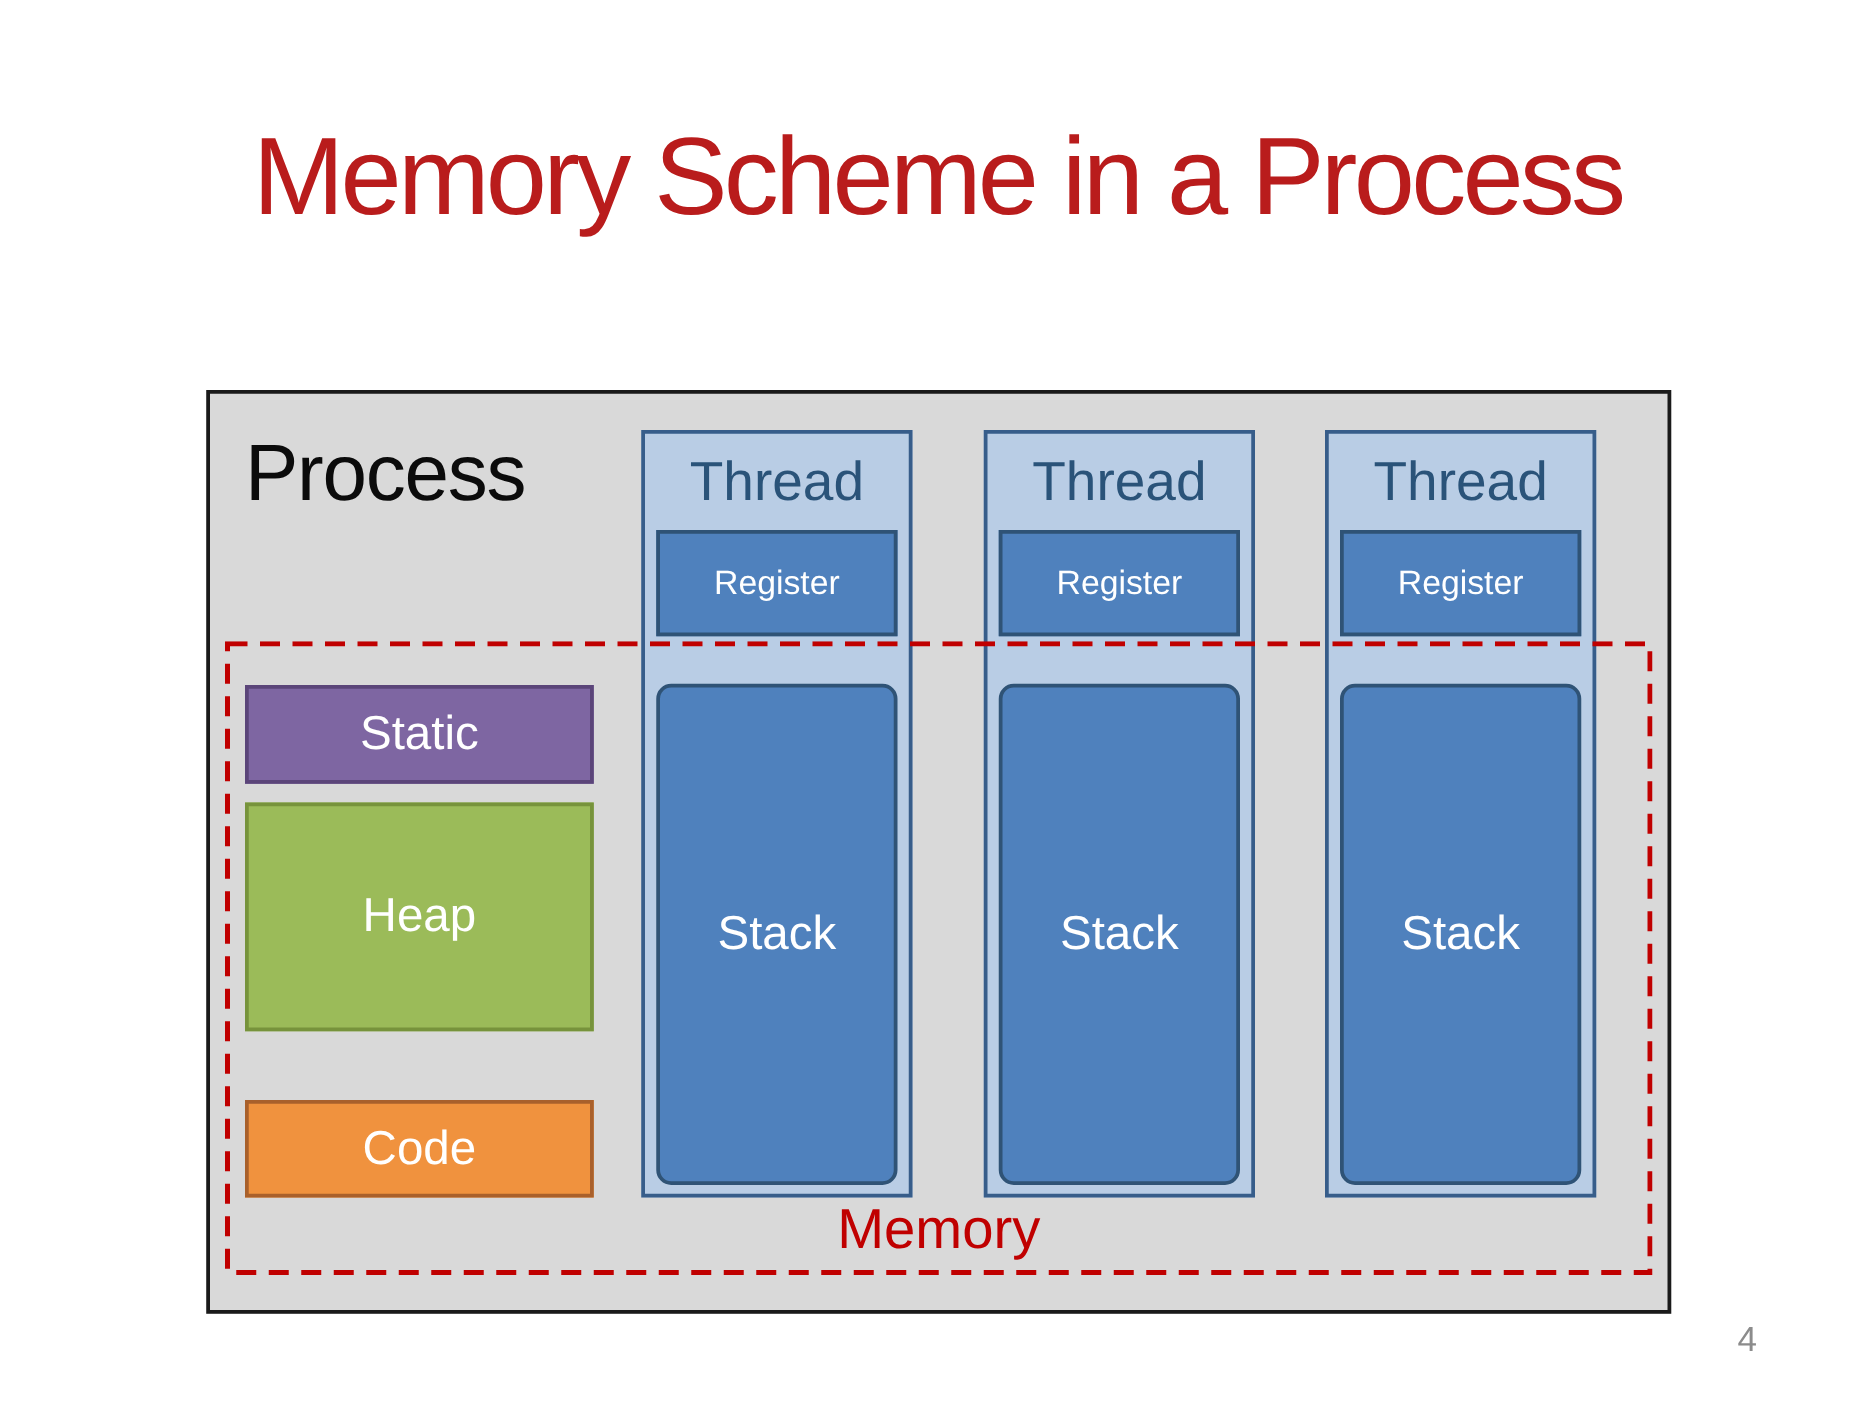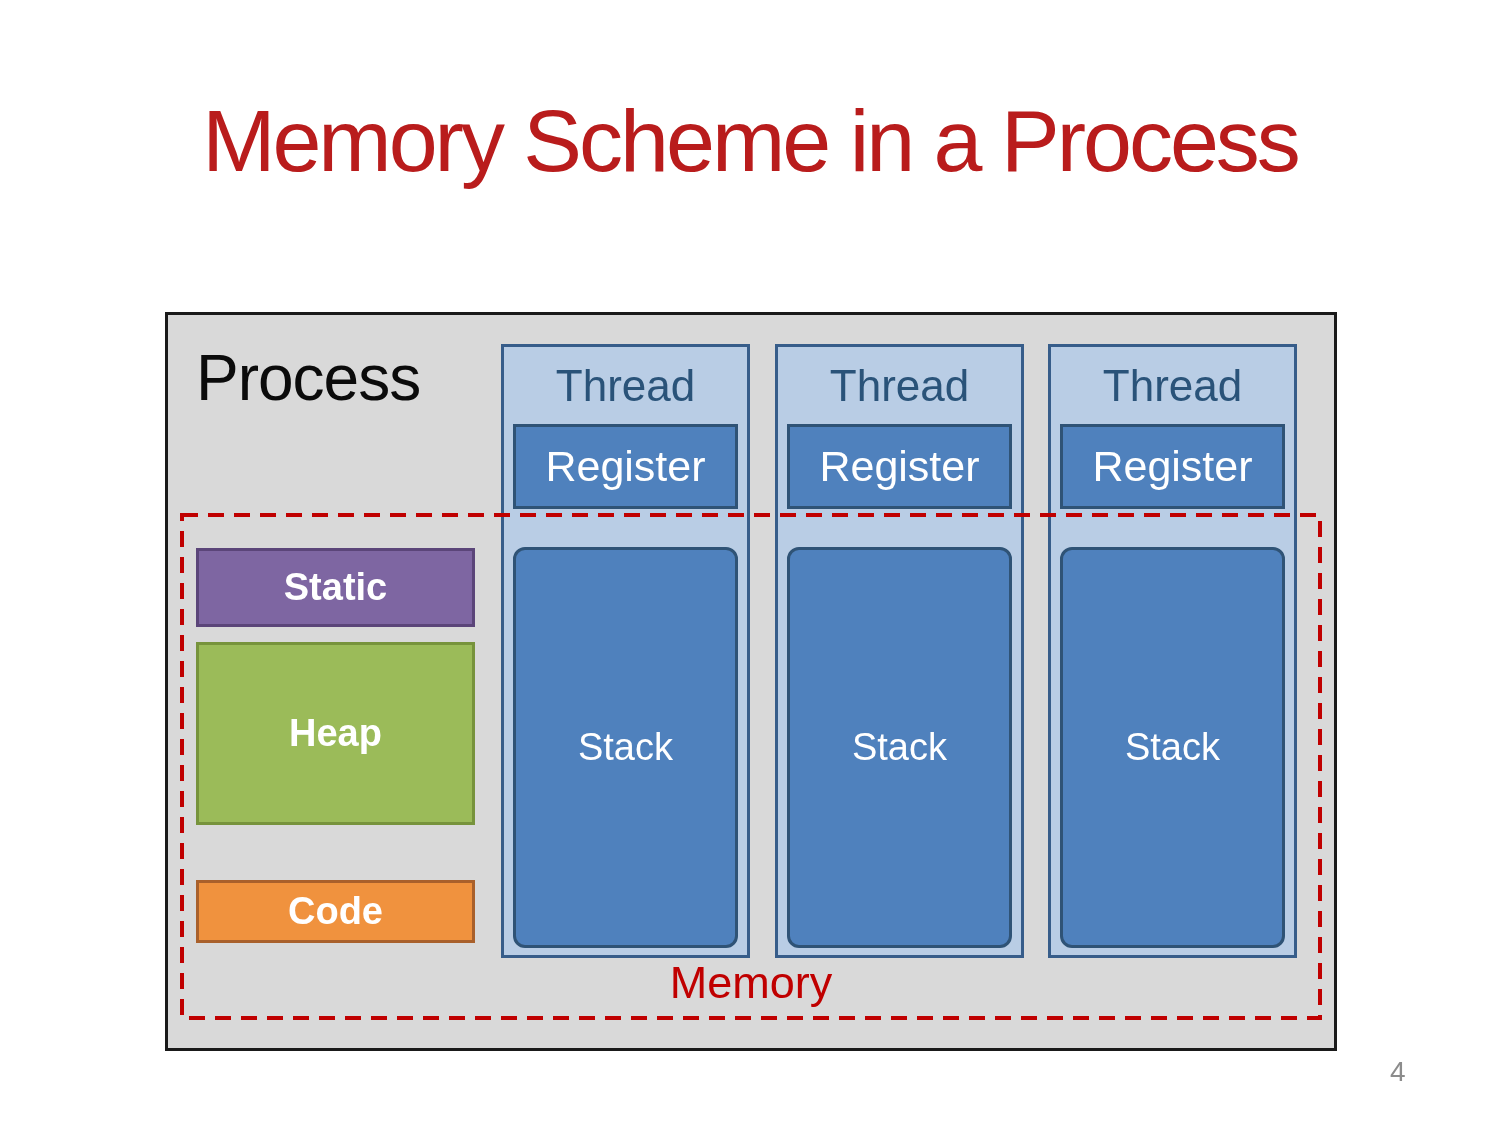--- a/index.html
+++ b/index.html
@@ -33,23 +33,24 @@
     position: absolute;
     left: 28px; top: 26px;
     font-size: 64px;
     letter-spacing: -1px;
     color: #0b0b0b;
   }
 
   .thread-col {
     position: absolute;
     top: 29px;
-    width: 249px; height: 614px;
+    width: 217px; height: 614px;
     background: var(--thread_fill, #b9cde5);
     border: 3px solid var(--thread_border, #375d8a);
+    margin-left: 12px;
   }
   .thread-col.t0 { left: 333px; }
   .thread-col.t1 { left: 607px; }
   .thread-col.t2 { left: 880px; }
 
   .thread-label {
     display: block;
     margin-top: 14px;
     text-align: center;
     font-size: 44px;
@@ -59,46 +60,45 @@
   .register-box, .stack-box {
     position: absolute;
     left: 9px; right: 9px;
     background: var(--block_blue_fill, #4f81bd);
     border: 3px solid var(--block_blue_border, #2f5376);
     display: flex;
     align-items: center;
     justify-content: center;
     color: #ffffff;
   }
-  .register-box { top: 77px; height: 85px; font-size: 43px; }
+  .register-box { top: 77px; height: 85px; font-size: 27px; }
   .stack-box    { top: 200px; height: 401px; font-size: 38px; border-radius: 12px; }
 
   .mem-block {
     position: absolute;
     left: 28px;
     width: 279px;
     display: flex;
     align-items: center;
     justify-content: center;
     color: #ffffff;
     font-size: 38px;
-    font-weight: bold;
   }
   .static-block {
     top: 233px; height: 79px;
     background: var(--static_fill, #7e66a2);
     border: 3px solid var(--static_border, #5b4579);
   }
   .heap-block {
     top: 327px; height: 183px;
     background: var(--heap_fill, #9bbb59);
     border: 3px solid var(--heap_border, #77933c);
   }
   .code-block {
-    top: 565px; height: 63px;
+    top: 565px; height: 78px;
     background: var(--code_fill, #f0923e);
     border: 3px solid var(--code_border, #a9602b);
   }
 
   .memory-outline-svg {
     position: absolute;
     left: 180px; top: 513px;
     width: 1142px; height: 507px;
     pointer-events: none;
   }

